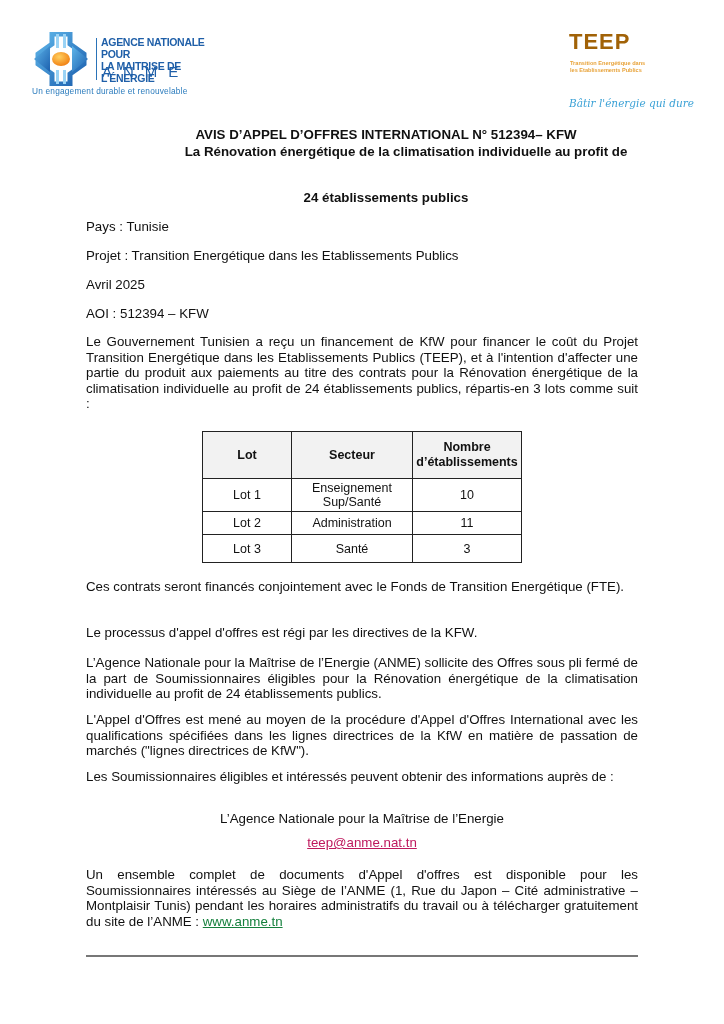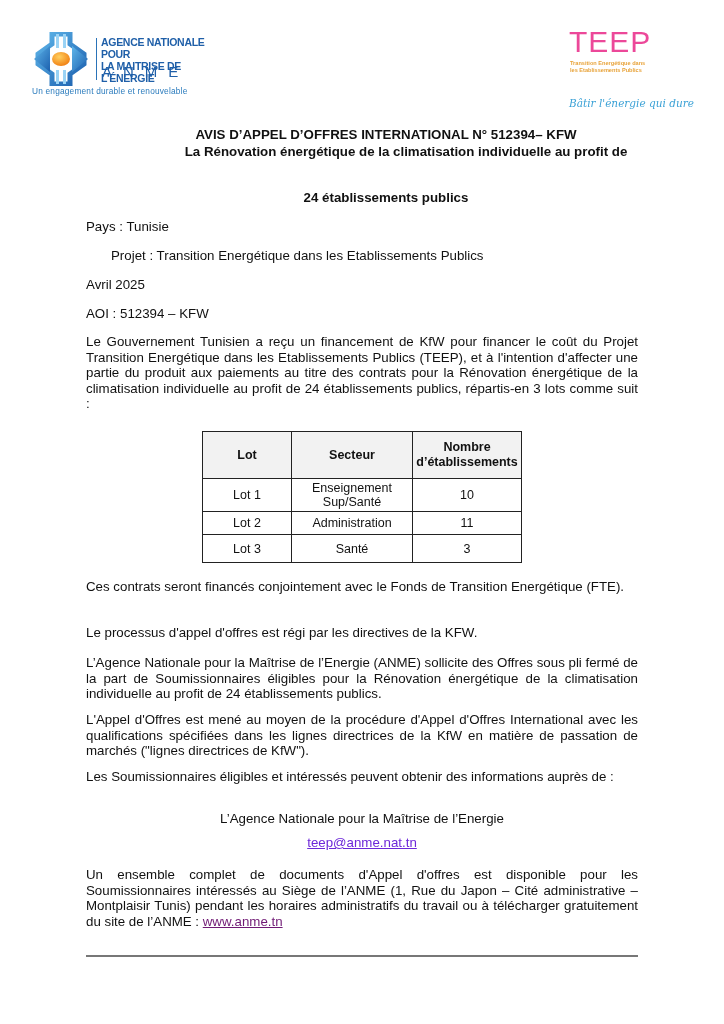--- a/index.html
+++ b/index.html
@@ -9,31 +9,31 @@
   
   .anme-logo { left:28px; top:30px; width:180px; height:66px; }
   .anme-emblem { position:absolute; left:2px; top:2px; width:62px; height:54px; }
   .anme-sep { position:absolute; left:68px; top:8px; width:1px; height:42px; background:#2a73b8; }
   .anme-text { position:absolute; left:73px; top:6px; font-family:"Liberation Sans Narrow","Liberation Sans", sans-serif; font-weight:bold; color:#1f5fa8; font-size:10.5px; line-height:12px; letter-spacing:-0.3px; }
   .anme-acr { position:absolute; left:74px; top:33px; color:#1f5fa8; font-size:15px; letter-spacing:11px; font-weight:normal; }
   .anme-slogan { position:absolute; left:4px; top:56px; color:#2a7bbd; font-size:8.3px; letter-spacing:0.2px; white-space:nowrap; }
 
   
   .teep-logo { left:566px; top:30px; width:120px; height:62px; }
-  .teep-word { position:absolute; left:3px; top:-3px; font-weight:normal; font-size:30px; color:#ec4899; letter-spacing:1px; line-height:30px; }
+  .teep-word { position:absolute; left:3px; top:-3px; font-weight:bold; font-size:22px; color:#a16207; letter-spacing:1px; line-height:30px; }
   .teep-sub { position:absolute; left:4px; top:30px; color:#e8a33a; font-size:5.6px; font-weight:bold; line-height:6.5px; white-space:nowrap; }
   .teep-slogan { position:absolute; left:3px; top:43px; color:#3aa1d6; font-family:"DejaVu Serif", serif; font-style:italic; font-size:10.5px; white-space:nowrap;margin-top:24px; }
 
   .title { left:0; width:724px; text-align:center; font-weight:bold; font-size:13.3px;padding-left:24px; }
   .line { left:86px; font-size:13.3px; white-space:nowrap; }
   .para { left:86px; width:552px; font-size:13.3px; line-height:15.5px; text-align:justify; }
   .para.last-left { text-align-last:left; }
   .center { left:86px; width:552px; text-align:center; font-size:13.3px; }
-  a.link { color:#701a75; text-decoration:underline; }
-  a.email { color:#6d28d9; text-decoration:underline;text-align:right; }
+  a.link { color:#15803d; text-decoration:underline; }
+  a.email { color:#be185d; text-decoration:underline;text-align:right; }
 
   table.lots { position:absolute; left:202px; top:431px; width:320px; border-collapse:collapse; font-size:12.5px; }
   table.lots th, table.lots td { border:1.5px solid #222; text-align:center; padding:0 2px; }
   table.lots th { background:#f2f2f2; font-weight:bold; height:46px; line-height:15px; }
   table.lots td { line-height:14px; }
   .rule { left:86px; top:955px; width:552px; height:2px; background:#777; }
 </style>
 </head>
 <body>
 
@@ -74,21 +74,21 @@
     <div>les Etablissements Publics</div>
   </div>
   <div class="teep-slogan">Bâtir l'énergie qui dure</div>
 </div>
 
 <div class="abs title" style="top:127px;">AVIS D’APPEL D’OFFRES INTERNATIONAL N° 512394– KFW</div>
 <div class="abs title" style="top:144px;margin-left:20px;">La Rénovation énergétique de la climatisation individuelle au profit de</div>
 <div class="abs title" style="top:190px;">24 établissements publics</div>
 
 <div class="abs line" style="top:219px;">Pays : Tunisie</div>
-<div class="abs line" style="top:248px;margin-left:25px;">Projet : Transition Energétique dans les Etablissements Publics</div>
+<div class="abs line" style="top:248px;">Projet : Transition Energétique dans les Etablissements Publics</div>
 <div class="abs line" style="top:277px;">Avril 2025</div>
 <div class="abs line" style="top:306px;">AOI : 512394 – KFW</div>
 
 <div class="abs para last-left" style="top:334px;">Le Gouvernement Tunisien a reçu un financement de KfW pour financer le coût du Projet Transition Energétique dans les Etablissements Publics (TEEP), et à l'intention d'affecter une partie du produit aux paiements au titre des contrats pour la Rénovation énergétique de la climatisation individuelle au profit de 24 établissements publics, répartis-en 3 lots comme suit :</div>
 
 <table class="lots">
   <thead>
     <tr>
       <th style="width:84px;">Lot</th>
       <th style="width:116px;">Secteur</th>

